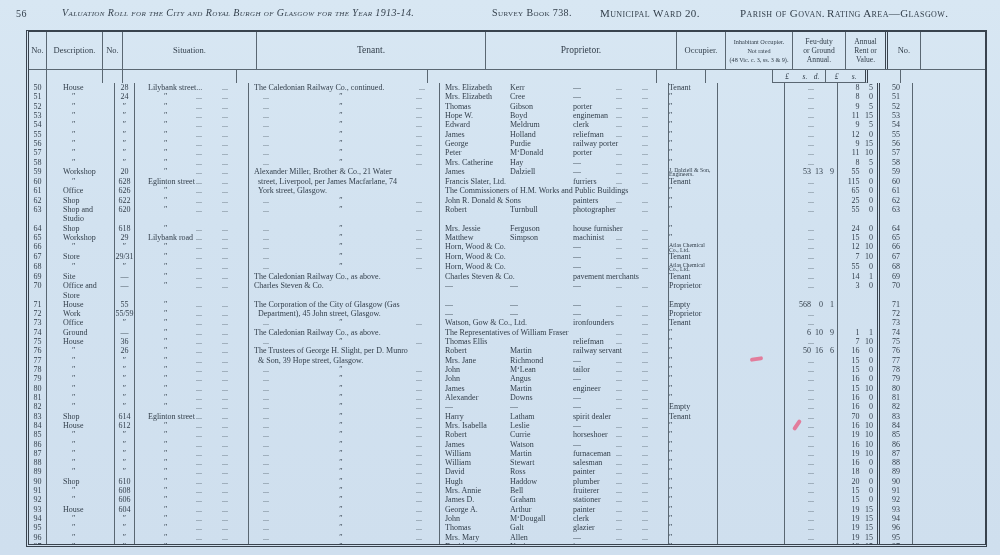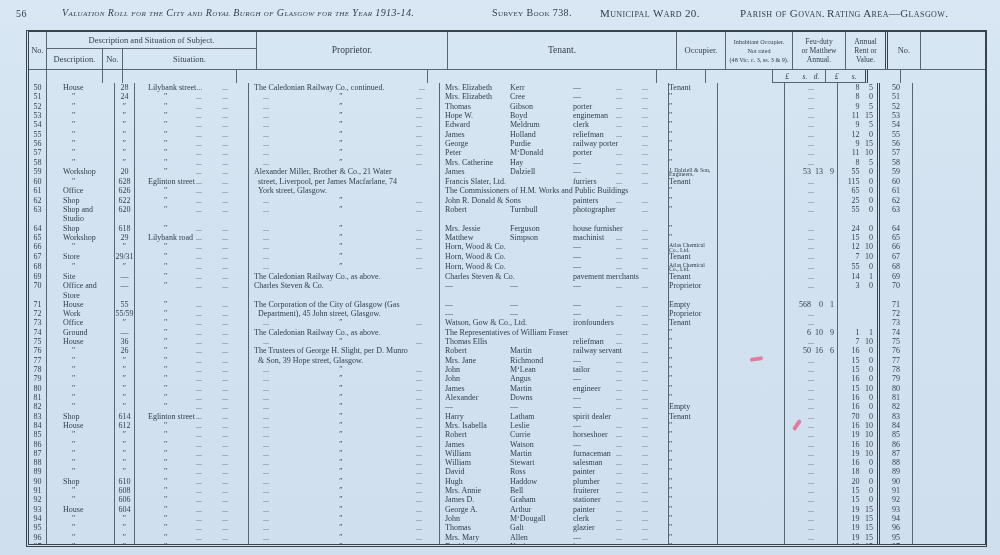--- a/index.html
+++ b/index.html
@@ -101,38 +101,37 @@
   <span class="pitem2">Municipal Ward 20.</span>
   <span class="pitem3">Parish of Govan.</span>
   <span class="pitem4">Rating Area—Glasgow.</span>
 </div>
 
 <div class="tframe">
 
   <div class="thead">
     <div class="hc cell c-no">No.</div>
     <div class="hgroup">
-      <div class="hgroup-top">Description and Situation of Subject.</div>
       <div class="hgroup-sub">
         <div class="hc hg-desc">Description.</div>
         <div class="hc hg-no">No.</div>
         <div class="hc hg-sit">Situation.</div>
       </div>
     </div>
+    <div class="hc cell c-ten" style="font-size:9.5px; justify-content:center;">Tenant.</div>
     <div class="hc cell c-prop" style="font-size:9.5px;">Proprietor.</div>
-    <div class="hc cell c-ten" style="font-size:9.5px; justify-content:center;">Tenant.</div>
     <div class="hc cell c-occ">Occupier.</div>
     <div class="hc cell c-inh h-small">
       <span>Inhabitant Occupier.</span>
       <span>Not rated</span>
       <span>(48 Vic. c. 3, ss. 3 &amp; 9).</span>
     </div>
     <div class="hc cell c-feu h-3l" style="padding-right:0; justify-content:center;">
       <span>Feu-duty</span>
-      <span>or Matthew</span>
+      <span>or Ground</span>
       <span>Annual.</span>
     </div>
     <div class="hc cell c-rent h-3l" style="padding-right:0; justify-content:center;">
       <span>Annual</span>
       <span>Rent or</span>
       <span>Value.</span>
     </div>
     <div class="hc cell c-no2">No.</div>
   </div>
 

